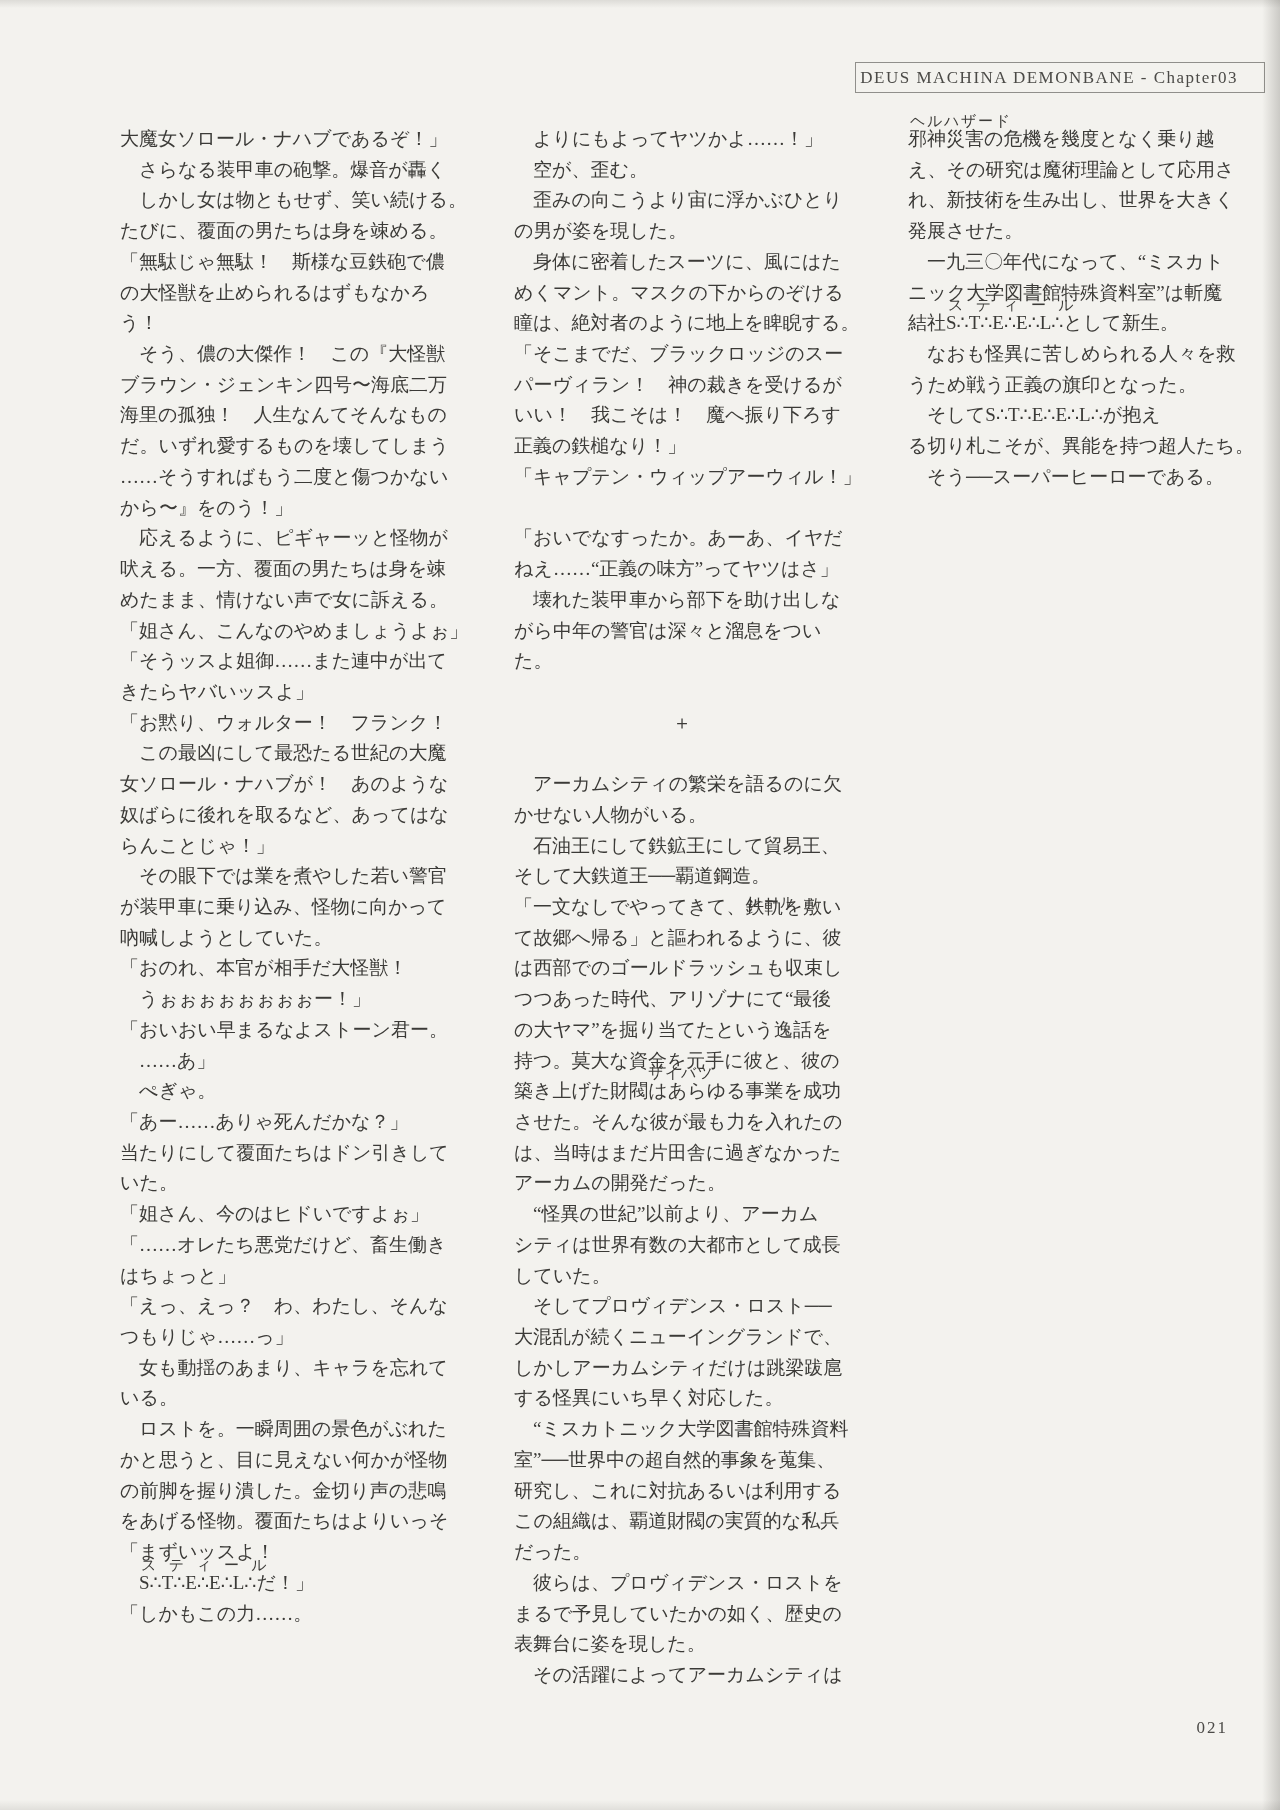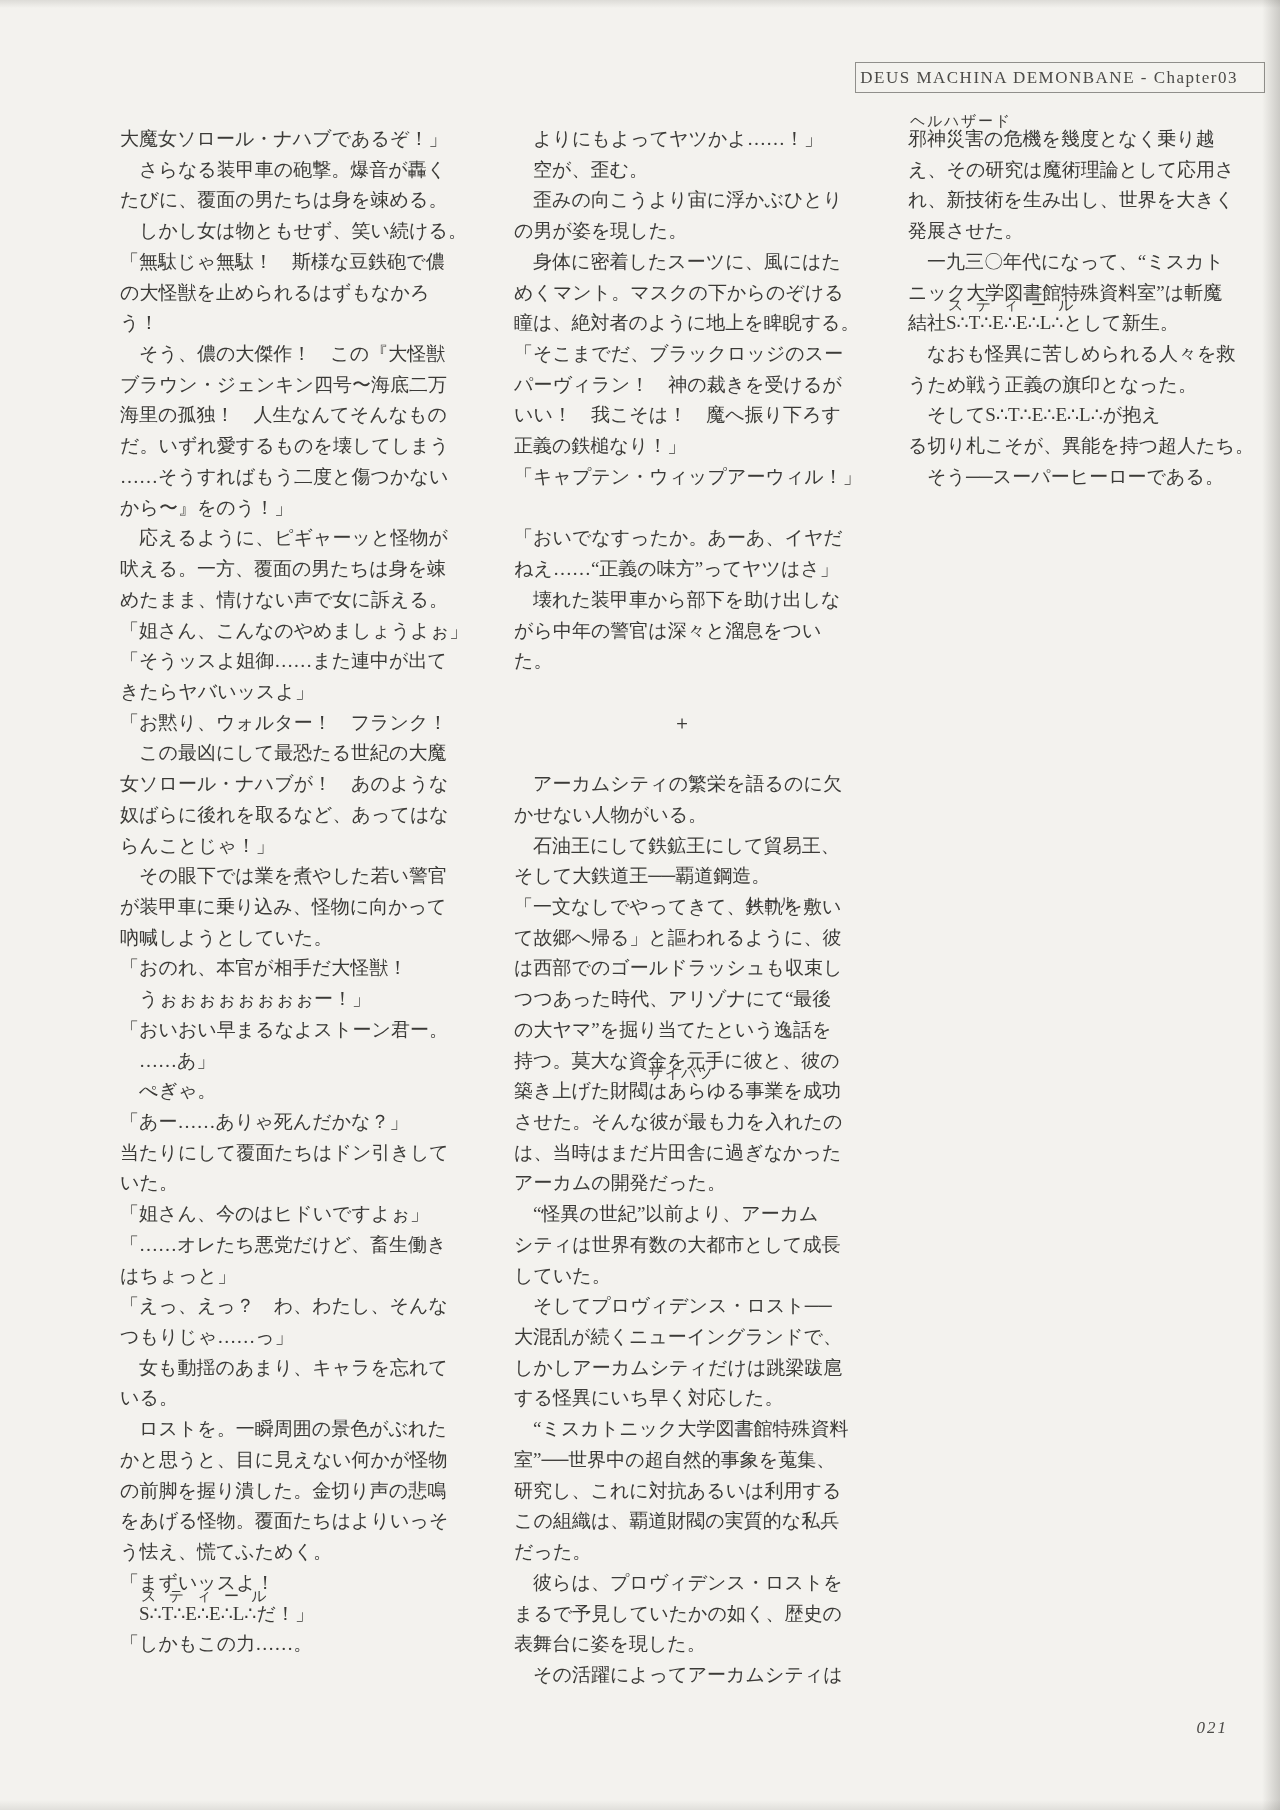--- a/index.html
+++ b/index.html
@@ -79,37 +79,36 @@
     text-emphasis: filled sesame over;
     -webkit-text-emphasis-position: over right;
     text-emphasis-position: over right;
   }
   
   .page-number {
     position: absolute; left: 1100px; top: 1718px; width: 128px;
     text-align: right;
     font-size: 17px; letter-spacing: 2px;
     color: var(--header-text);
-    font-style: italic;
   }
 </style>
 </head>
 <body>
 
 <div class="page">
 
   <div class="header-box">
     <span class="header-title">DEUS MACHINA DEMONBANE - Chapter03</span>
   </div>
 
   <div class="col col-0">
       <div class="line"><span class="seg">大魔女ソロール・ナハブであるぞ！」</span></div>
       <div class="line"><span class="seg">　さらなる装甲車の砲撃。爆音が轟く</span></div>
+      <div class="line"><span class="seg">　しかし女は物ともせず、笑い続ける。</span></div>
       <div class="line"><span class="seg">たびに、覆面の男たちは身を竦める。</span></div>
-      <div class="line"><span class="seg">　しかし女は物ともせず、笑い続ける。</span></div>
       <div class="line"><span class="seg">「無駄じゃ無駄！　斯様な豆鉄砲で儂</span></div>
       <div class="line"><span class="seg">の大怪獣を止められるはずもなかろ</span></div>
       <div class="line"><span class="seg">う！</span></div>
       <div class="line"><span class="seg">　そう、儂の大傑作！　この『大怪獣</span></div>
       <div class="line"><span class="seg">ブラウン・ジェンキン四号〜海底二万</span></div>
       <div class="line"><span class="seg">海里の孤独！　人生なんてそんなもの</span></div>
       <div class="line"><span class="seg">だ。いずれ愛するものを壊してしまう</span></div>
       <div class="line"><span class="seg">……そうすればもう二度と傷つかない</span></div>
       <div class="line"><span class="seg">から〜』をのう！」</span></div>
       <div class="line"><span class="seg">　応えるように、ピギャーッと怪物が</span></div>
@@ -138,21 +137,20 @@
       <div class="line"><span class="seg">「……オレたち悪党だけど、畜生働き</span></div>
       <div class="line"><span class="seg">はちょっと」</span></div>
       <div class="line"><span class="seg">「えっ、えっ？　わ、わたし、そんな</span></div>
       <div class="line"><span class="seg">つもりじゃ……っ」</span></div>
       <div class="line"><span class="seg">　女も動揺のあまり、キャラを忘れて</span></div>
       <div class="line"><span class="seg">いる。</span></div>
       <div class="line"><span class="seg">　ロストを。一瞬周囲の景色がぶれた</span></div>
       <div class="line"><span class="seg">かと思うと、目に見えない何かが怪物</span></div>
       <div class="line"><span class="seg">の前脚を</span><span class="seg em">握り潰した</span><span class="seg">。金切り声の悲鳴</span></div>
       <div class="line"><span class="seg">をあげる怪物。覆面たちはよりいっそ</span></div>
-      <div class="line"><span class="seg">う怯え、慌てふためく。</span></div>
       <div class="line"><span class="seg">「まずいッスよ！</span></div>
       <div class="line"><span class="seg">　</span><span class="seg rb">S∴T∴E∴E∴L∴<i class="rt" style="letter-spacing: 12.2875px;">スティール</i></span><span class="seg">だ！」</span></div>
       <div class="line"><span class="seg">「しかもこの力……。</span></div>
     </div>
   <div class="col col-1">
       <div class="line"><span class="seg">　よりにもよってヤツかよ……！」</span></div>
       <div class="line"><span class="seg">　空が、歪む。</span></div>
       <div class="line"><span class="seg">　歪みの向こうより宙に浮かぶひとり</span></div>
       <div class="line"><span class="seg">の男が姿を現した。</span></div>
       <div class="line"><span class="seg">　身体に密着したスーツに、風にはた</span></div>

